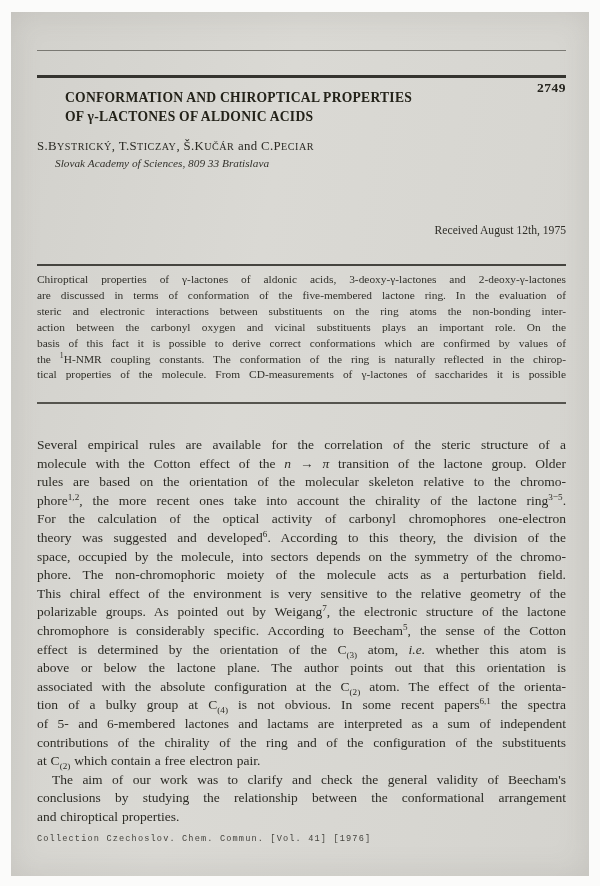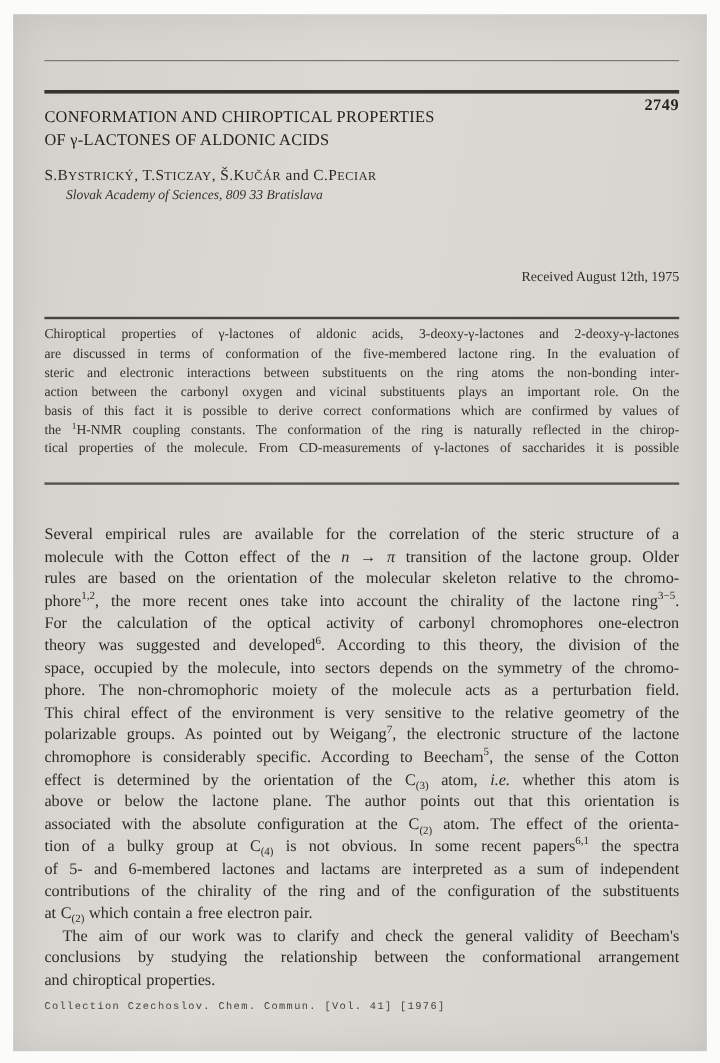--- a/index.html
+++ b/index.html
@@ -22,22 +22,22 @@
   .rule-thin   { top: 38px;  height: 1px;   background: #7a7973; }
   .rule-thick  { top: 63px;  height: 2.5px; background: #35342f; }
   .rule-abs-top{ top: 252px; height: 2px;   background: #45443f; }
   .rule-abs-bot{ top: 390px; height: 1.5px; background: #55544e; }
   .pagenum {
     top: 48px; text-align: right;
     font-weight: bold; font-size: 13.5px; letter-spacing: 0.5px; color: #26251f; margin-top: 20px;
   }
   .title {
     top: 76px;
-    font-weight: normal; font-size: 13.6px; line-height: 19px;
-    letter-spacing: 0.25px; color: #232219;
+    font-weight: bold; font-size: 13.6px; line-height: 19px;
+    letter-spacing: 0.25px; color: #232219; margin-left: 28px;
   }
   .authors { top: 127px; font-size: 12.8px; letter-spacing: 0.35px; color: #2b2a24; }
   .authors .sc { font-size: 79%; letter-spacing: 0.55px; }
   .affiliation {
     top: 144px; padding-left: 18px;
     font-style: italic; font-size: 11.3px; line-height: 14.5px; color: #33322c;
   }
   .received { top: 212px; text-align: right; font-size: 11.6px; color: #2e2d27; }
   .abstract { top: 260px; font-size: 11.4px; color: #302f29; }
   .abstract .tline { line-height: 15.9px; }

